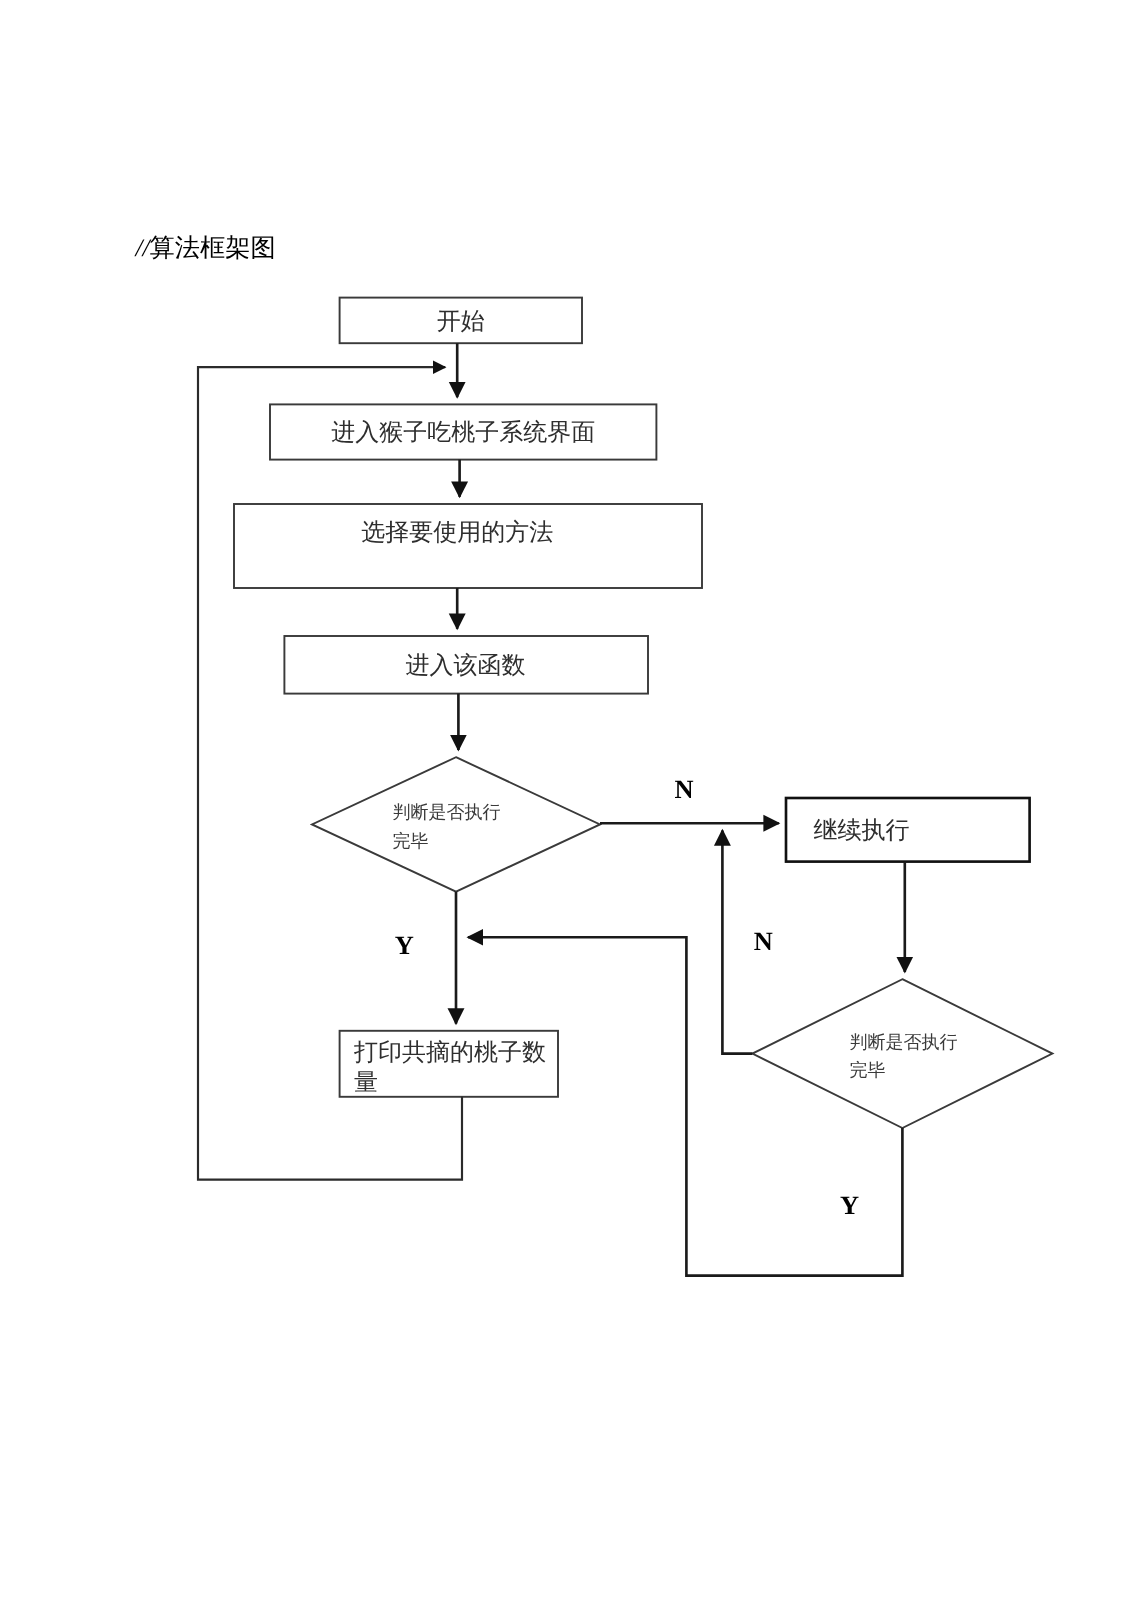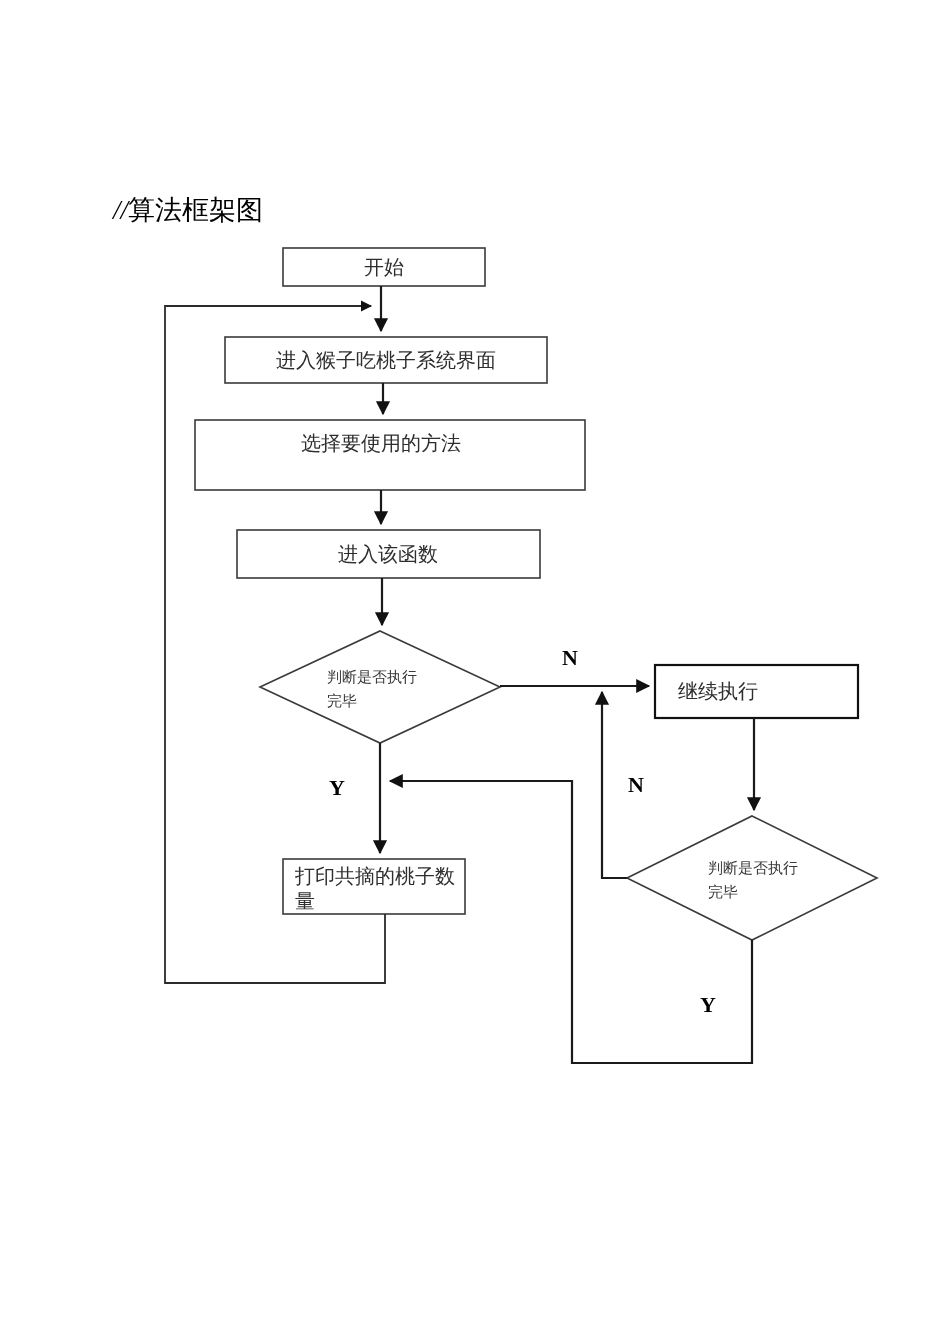--- a/index.html
+++ b/index.html
@@ -19,21 +19,21 @@
     left: 0; top: 0;
     width: 950px;
     height: 1344px;
     background: #ffffff;
   }
   .doc-title {
     position: absolute;
     left: 113px;
     top: 192px;
     font-family: "Liberation Serif", "DejaVu Serif", serif;
-    font-size: 27px;
+    font-size: 21px;
     color: #000000;
     white-space: nowrap;
     letter-spacing: 0px;
   }
   .doc-title .slashes {
     font-style: italic;
     font-family: "Liberation Serif", "DejaVu Serif", serif;
   }
   svg#flow {
     position: absolute;

